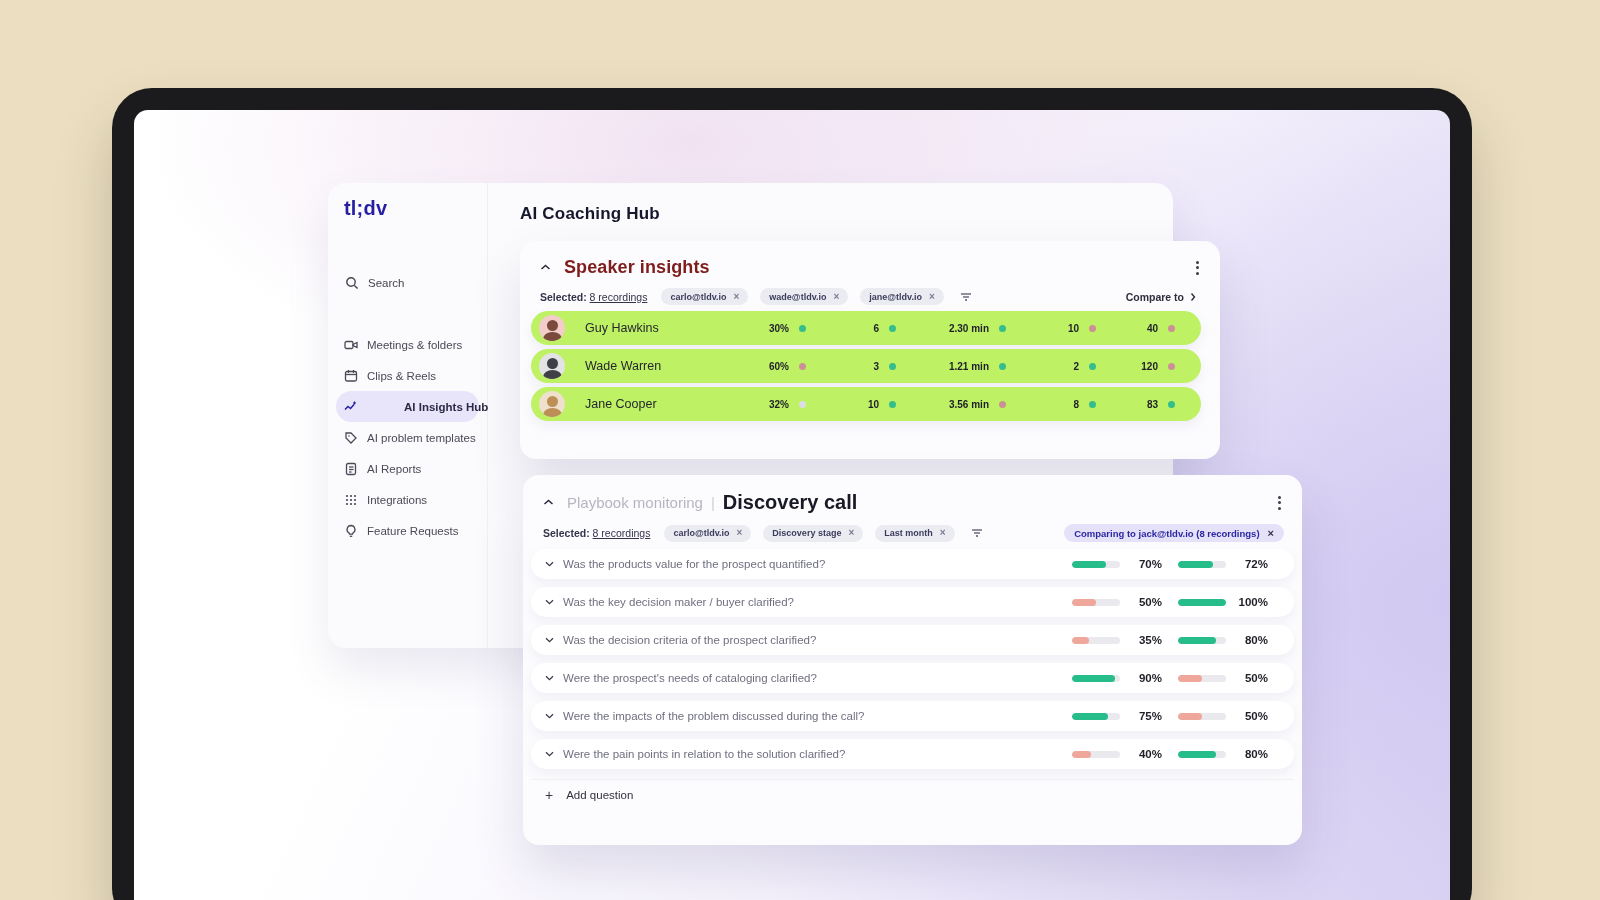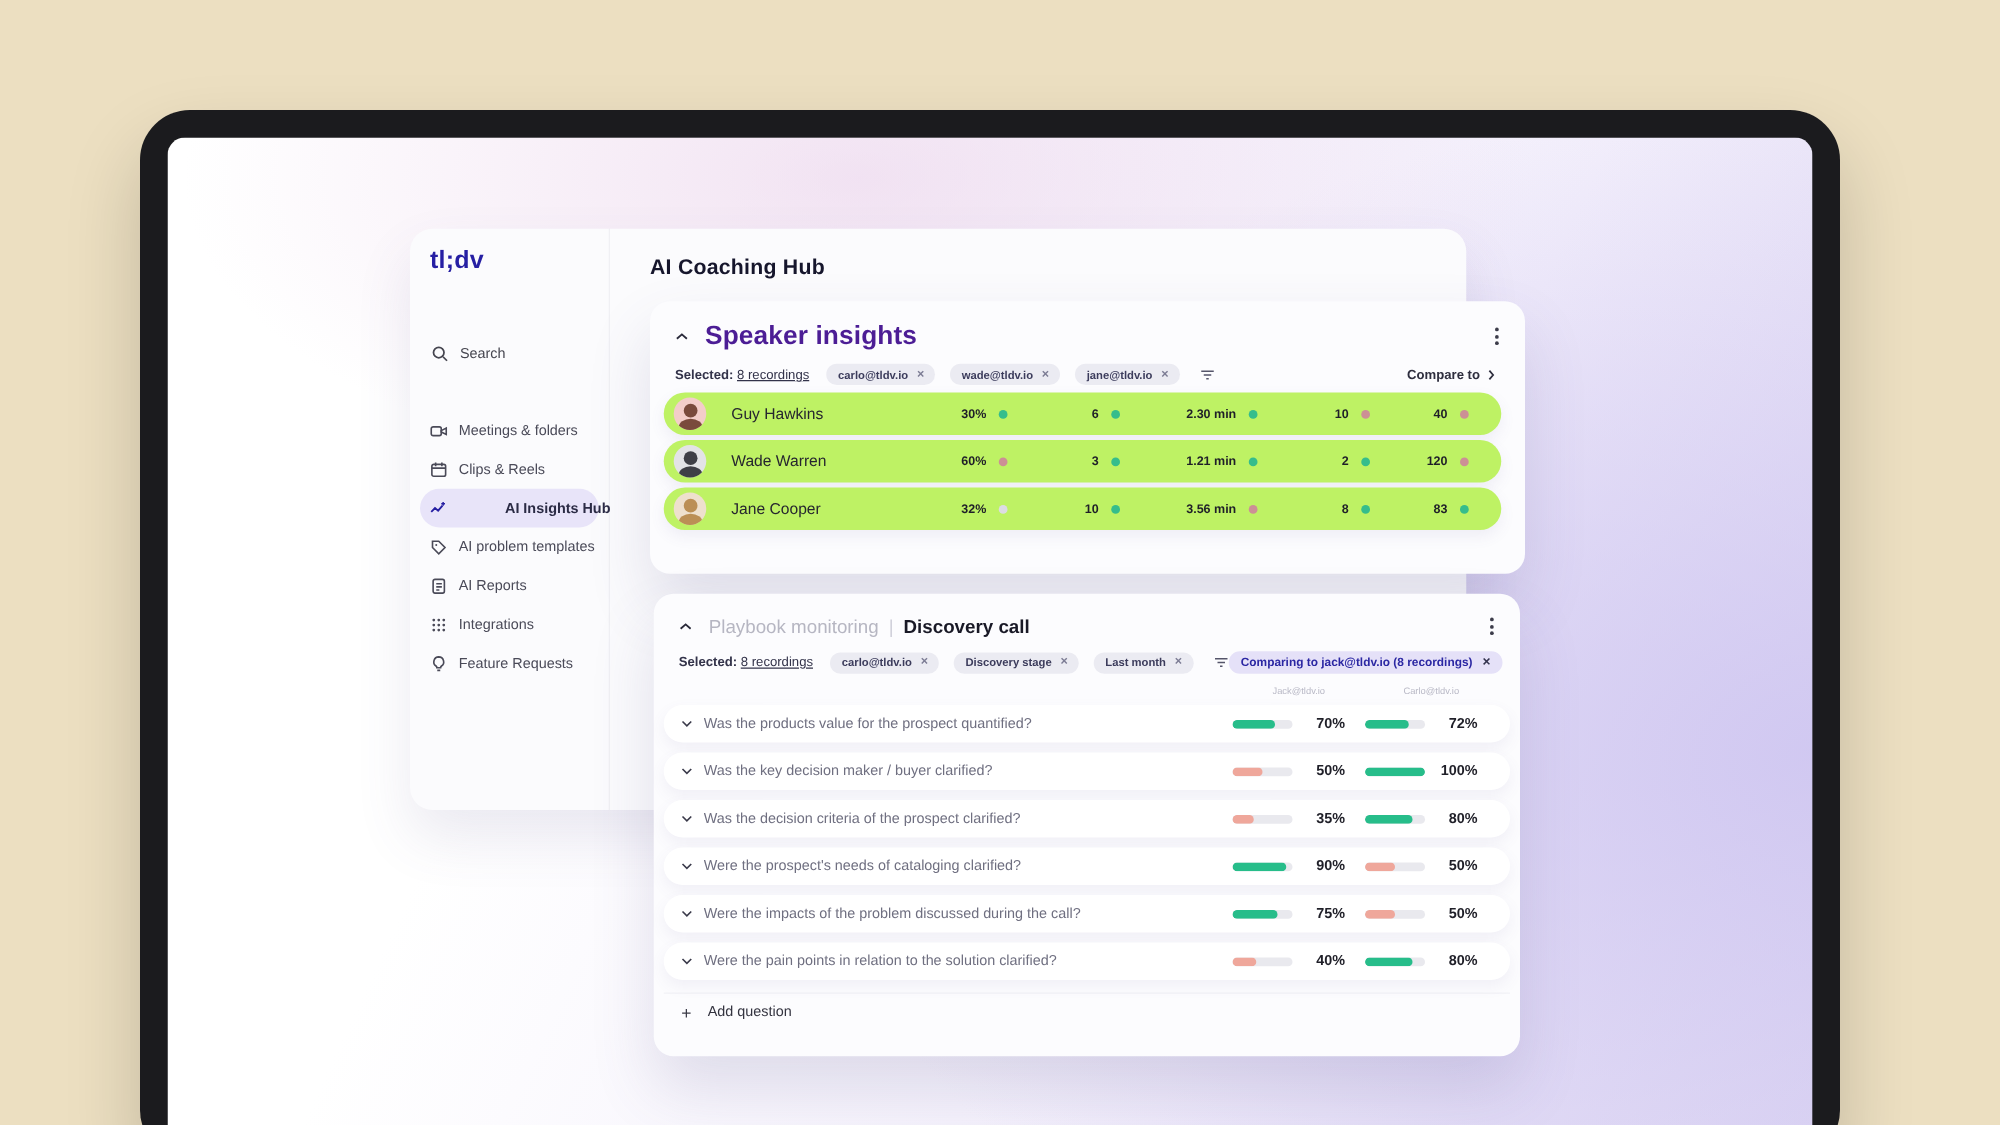--- a/index.html
+++ b/index.html
@@ -23,27 +23,27 @@
   .logo{font-size:20px;font-weight:800;color:#261fa3;letter-spacing:.2px;}
   .search-row{display:flex;align-items:center;gap:9px;margin:56px 0 0 1px;color:#45454f;font-size:11.5px;cursor:pointer;}
   .nav{margin-top:39px;display:flex;flex-direction:column;}
   .nav-item{display:flex;align-items:center;gap:9px;height:31px;padding:0 8px;margin-left:-8px;border-radius:16px;font-size:11.5px;color:#4a4a58;cursor:pointer;white-space:nowrap;}
   .nav-item.active{background:#e8e4f9;color:#2b2b45;font-weight:600;gap:46px;}
   .nav-item svg{flex:0 0 auto;}
 
   
   .panel{position:absolute;background:#fcfcfe;border-radius:16px;box-shadow:0 26px 50px rgba(90,80,138,.16);}
   .panel1{left:386px;top:131px;width:700px;height:218px;}
-  .panel2{left:389px;top:365px;width:693px;height:370px;}
+  .panel2{left:389px;top:365px;width:779px;height:370px;}
 
   .p-head{display:flex;align-items:center;padding:16px 18px 0 20px;}
-  .p-title{font-size:21px;font-weight:600;color:#4c1d95;margin-left:13px;letter-spacing:.1px;}
+  .p-title{font-size:18px;font-weight:600;color:#7f1d1d;margin-left:13px;letter-spacing:.1px;}
   .p-title-muted{font-size:15px;font-weight:500;color:#b6b6c2;margin-left:13px;}
   .p-title-sep{font-size:15px;color:#cfcfd9;margin:0 8px;}
-  .p-title-dark{font-size:15px;font-weight:600;color:#191926;}
+  .p-title-dark{font-size:20px;font-weight:600;color:#191926;}
   .kebab{margin-left:auto;display:flex;flex-direction:column;gap:2.5px;padding:3px;cursor:pointer;}
   .kebab i{width:3px;height:3px;border-radius:50%;background:#3c3c4a;}
 
   .filter-bar{display:flex;align-items:center;margin:10px 18px 0 20px;}
   .sel{font-size:10.5px;color:#33334a;white-space:nowrap;}
   .sel b{font-weight:700;}
   .sel u{text-decoration:underline;cursor:pointer;}
   .chips{display:flex;align-items:center;gap:12px;margin-left:14px;}
   .chip{display:flex;align-items:center;gap:7px;height:17px;padding:0 9px;background:#ebebf2;border-radius:9px;font-size:9px;font-weight:600;color:#3c3c5c;cursor:pointer;white-space:nowrap;}
   .chip .x{color:#7c7c94;font-size:10px;line-height:1;cursor:pointer;}
@@ -338,25 +338,20 @@
               <line x1="3" y1="5" x2="9" y2="5"></line>
               <line x1="5" y1="8" x2="7" y2="8"></line>
             </svg>
         </span>
         <span class="cmp-pill">
           <span>Comparing to jack@tldv.io (8 recordings)</span>
           <span class="x">×</span>
         </span>
       </div>
 
-      <div class="qcols">
-        <span class="spacer"></span>
-        <span class="qcol">Jack@tldv.io</span>
-        <span class="qcol">Carlo@tldv.io</span>
-      </div>
 
       <div class="qrows">
         <div class="qrow">
           <svg class="chev" width="9" height="6" viewBox="0 0 9 6" fill="none" stroke="#3a3a4a" stroke-width="1.3">
               <polyline points="1,1.2 4.5,4.6 8,1.2"></polyline>
             </svg>
           <span class="qtext">Was the products value for the prospect quantified?</span>
           <span class="qgroup">
               <span class="track">
                 <i class="fill-green" style="width: 70%;"></i>

